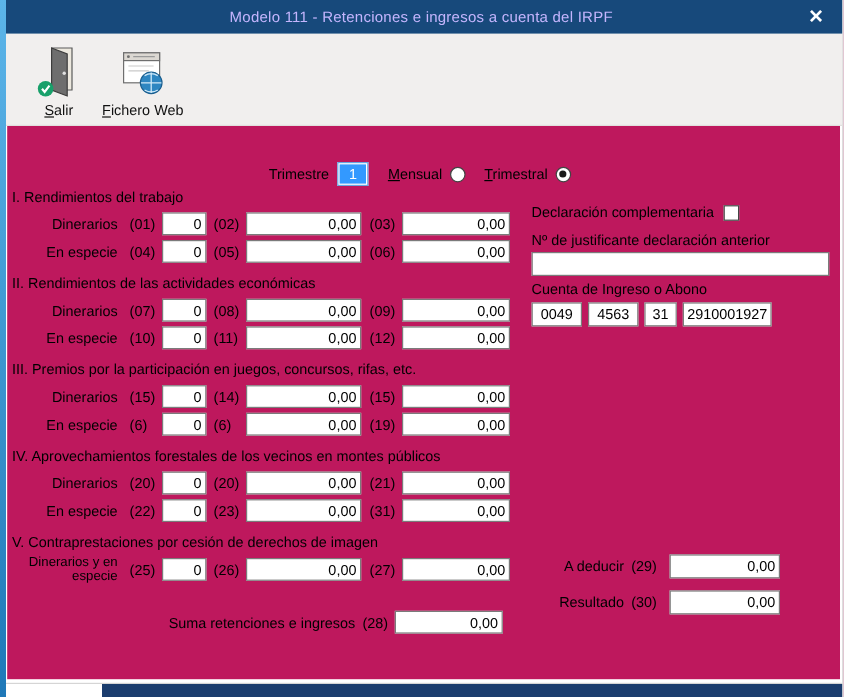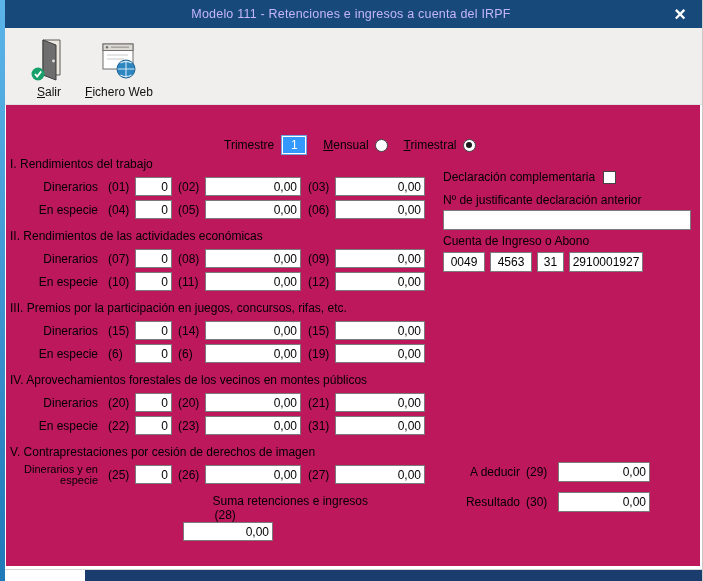--- a/index.html
+++ b/index.html
@@ -42,21 +42,21 @@
   .section:first-child .section-title{margin-top:0;}
   .frow{display:flex;align-items:center;height:23px;}
   .rlabel{width:98px;text-align:right;padding-right:10px;flex:none;}
   .rlabel.small2{font-size:11px;line-height:11px;white-space:normal;}
   .code{width:27px;flex:none;}
   .box{border:1px solid #7b7b7b;height:19px;font-family:"Liberation Sans",sans-serif;font-size:12px;text-align:right;padding:0 3px;background:#fff;flex:none;}
   .box.sm{width:37px;margin-right:6px;}
   .box.md{width:96px;margin-right:7px;}
   .box.md2{width:90px;}
   .suma-label{width:292px;text-align:right;padding-right:6px;flex:none;}
-  .suma{margin-top:8px;flex-direction:column;}
+  .suma{margin-top:21px;}
   
   .right-panel{position:absolute;left:437px;top:64px;width:248px;}
   .compl-row{display:flex;align-items:center;height:16px;}
   .checkbox{width:13px;height:13px;border:1px solid #444;background:#fff;margin-left:8px;flex:none;}
   .just-label{margin-top:8px;height:15px;}
   .just-input{margin-top:2px;width:248px;height:20px;border:1px solid #7b7b7b;font-family:"Liberation Sans",sans-serif;font-size:12px;padding:0 3px;}
   .cuenta-label{margin-top:4px;height:15px;}
   .cuenta-row{margin-top:3px;display:flex;gap:5px;}
   .cbox{border:1px solid #7b7b7b;height:20px;font-family:"Liberation Sans",sans-serif;font-size:12px;text-align:center;background:#fff;padding:0 2px;}
   .cbox.c1,.cbox.c2{width:42px;}

